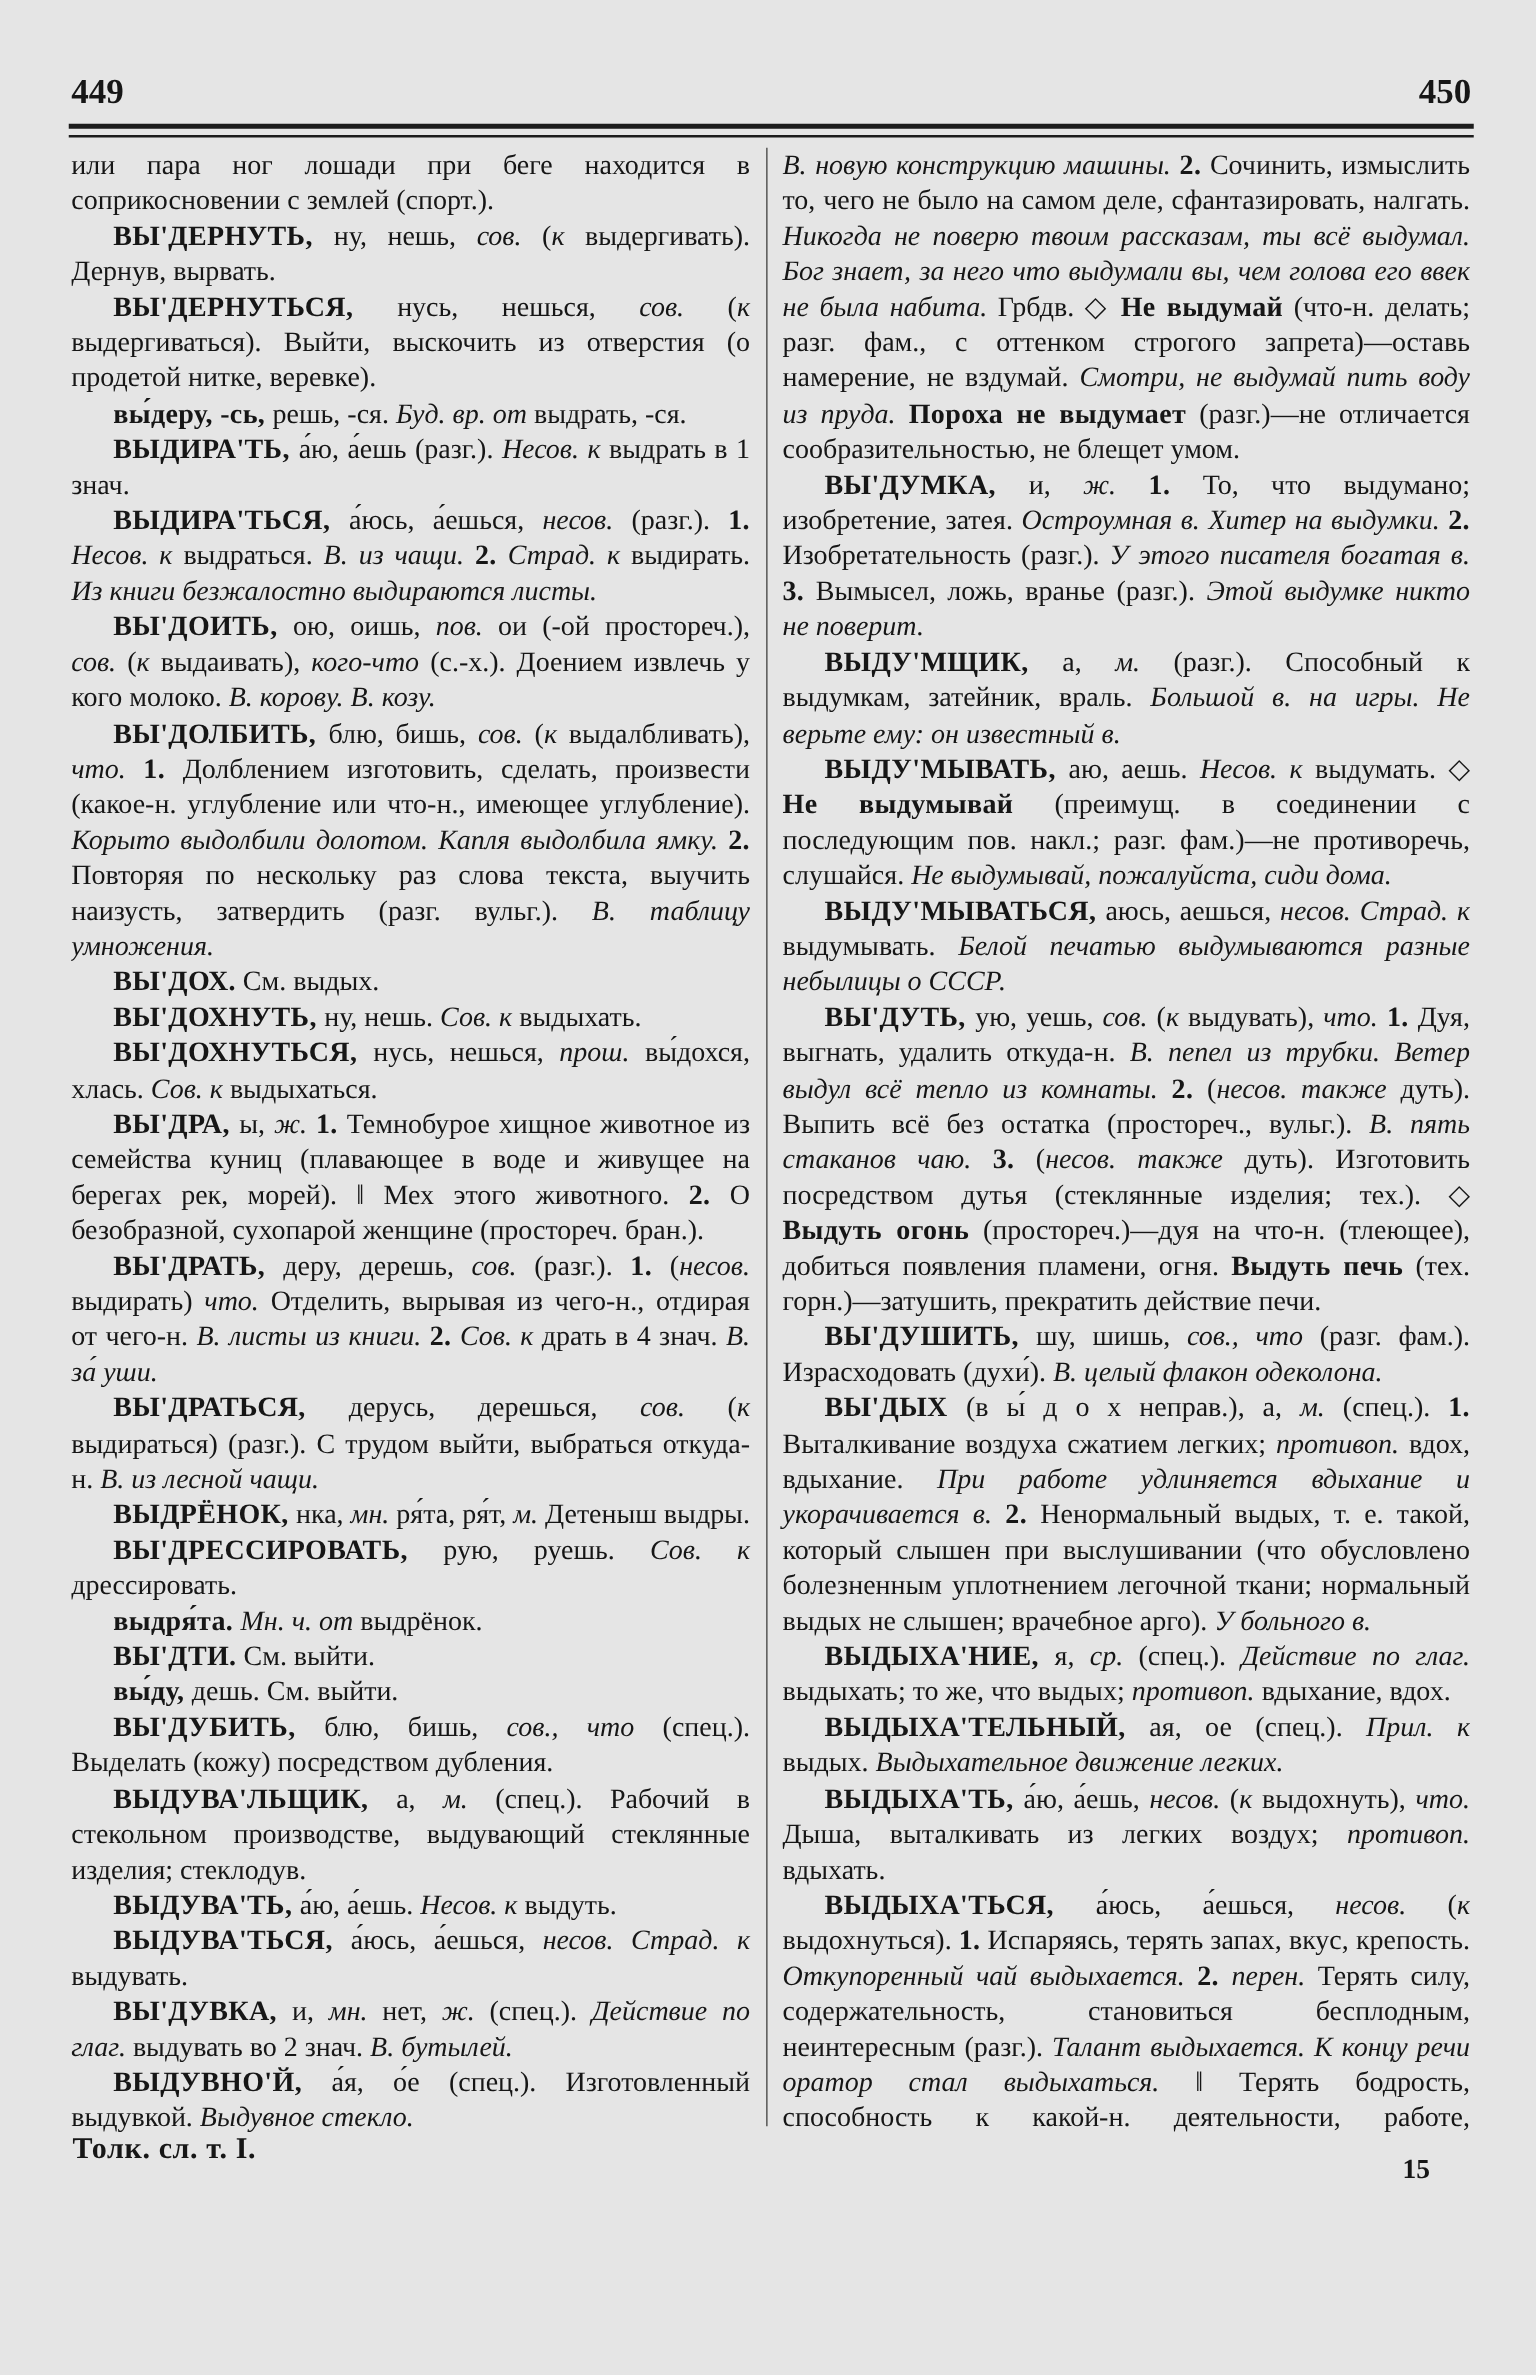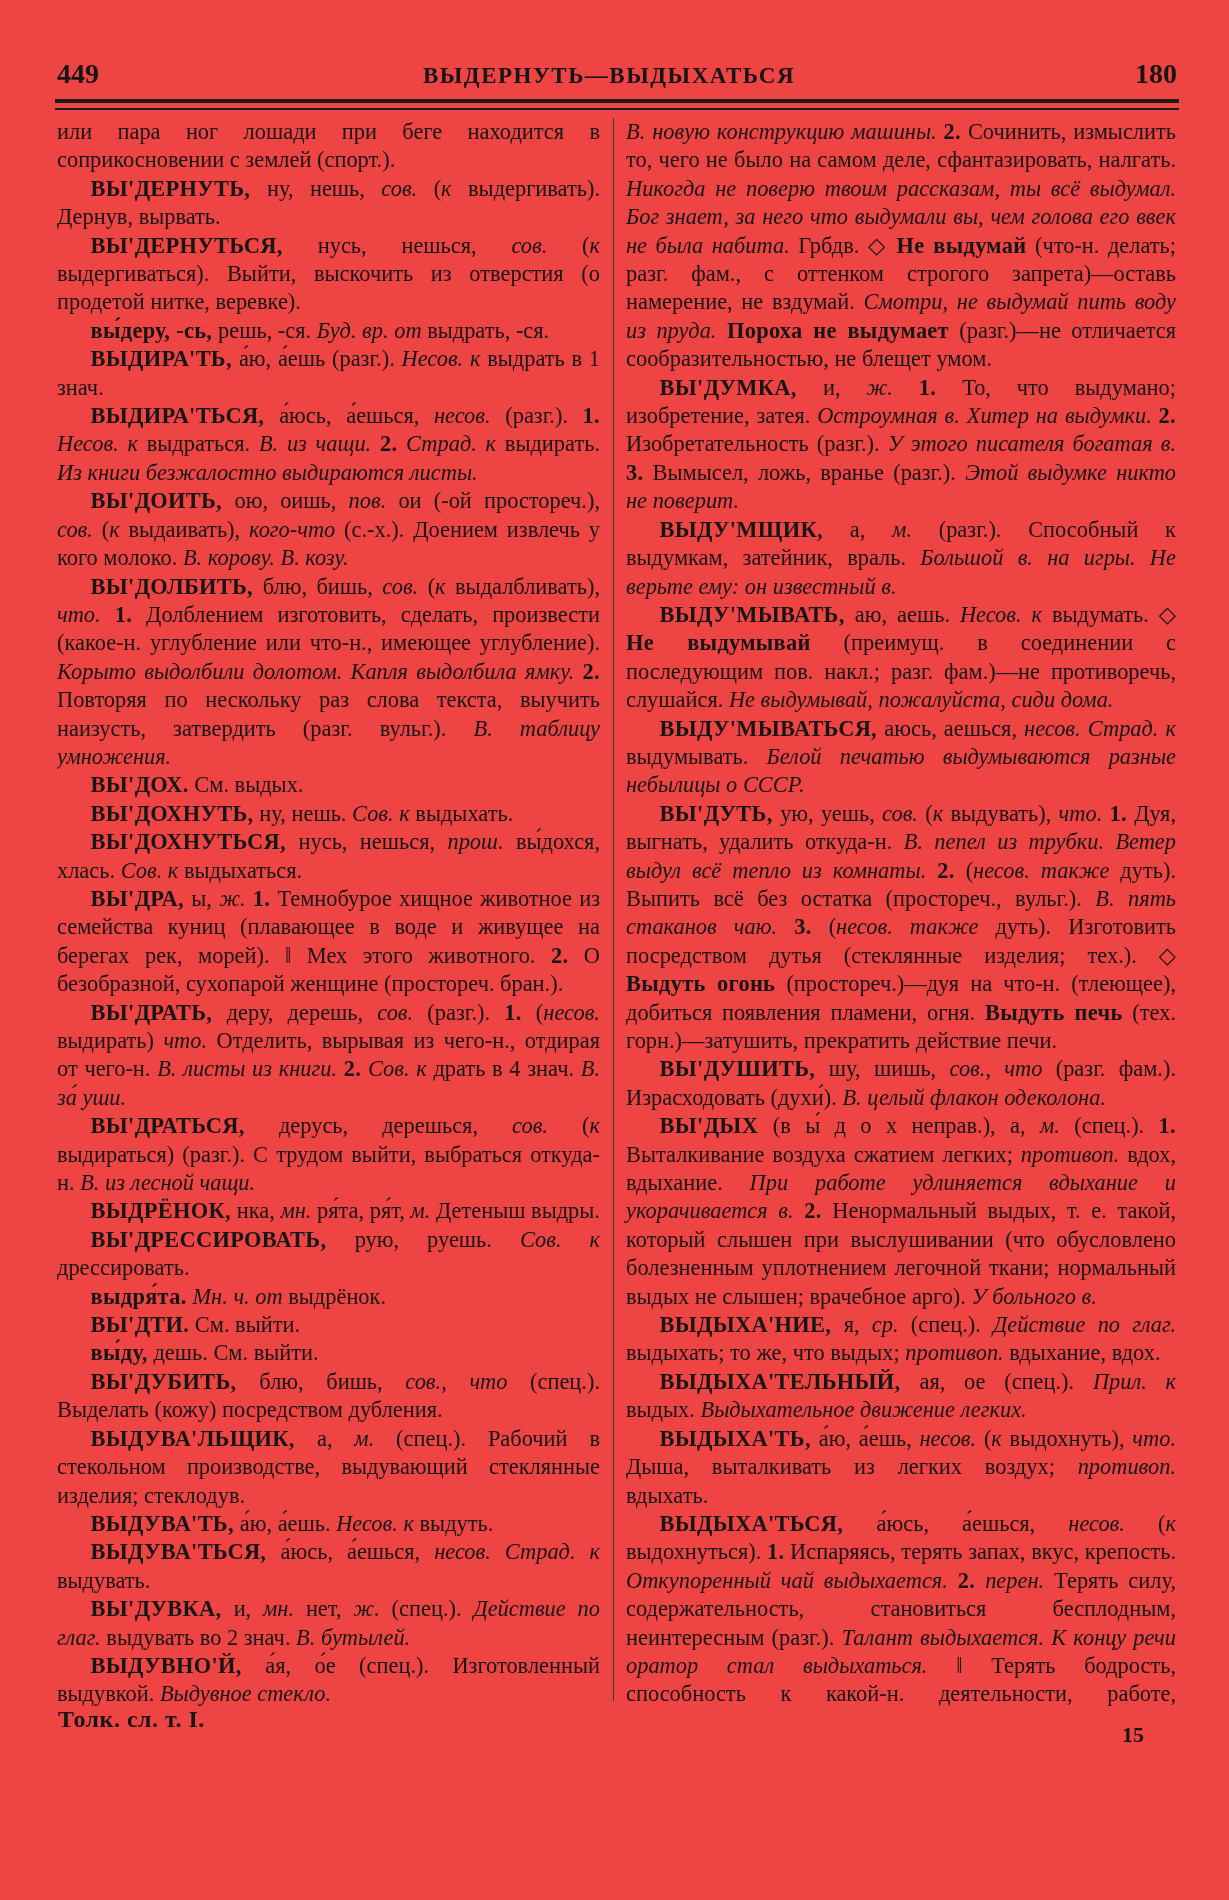--- a/index.html
+++ b/index.html
@@ -1,20 +1,20 @@
 <!DOCTYPE html>
 <html><head>
 <meta charset="utf-8">
 <style>
   html,body{margin:0;padding:0;background:#c9c7c3;}
   .page{
     position:relative;
     width:1229px;height:1900px;
     margin:0 auto;
-    background:#ef4444;
+    background:#e5e5e5;
     color:#161616;
     font-family:"Liberation Serif", serif;
     overflow:hidden;
   }
   .header{
     position:absolute;top:58px;left:57px;right:52px;
     display:flex;align-items:baseline;justify-content:space-between;
   }
   .pageno{font-weight:bold;font-size:28px;}
   .running-title{
@@ -52,22 +52,21 @@
     font-weight:bold;font-size:22px;margin-left:28px;
   }
 </style>
 </head>
 <body>
 
 <div class="page">
 
   <div class="header">
     <span class="pageno">449</span>
-    <span class="running-title">ВЫДЕРНУТЬ—ВЫДЫХАТЬСЯ</span>
-    <span class="pageno">180</span>
+    <span class="pageno">450</span>
   </div>
 
   <div class="double-rule"></div>
 
   <div class="content">
     <div class="col col-left" id="col-left">
         <p class="entry cont"><span class="st-n">или пара ног лошади при беге находится в соприкосновении с землей (спорт.).</span></p>
         <p class="entry"><span class="st-b">ВЫ'ДЕРНУТЬ, </span><span class="st-n">ну, нешь, </span><span class="st-i">сов.</span><span class="st-n"> (</span><span class="st-i">к</span><span class="st-n"> выдергивать). Дернув, вырвать.</span></p>
         <p class="entry"><span class="st-b">ВЫ'ДЕРНУТЬСЯ, </span><span class="st-n">нусь, нешься, </span><span class="st-i">сов.</span><span class="st-n"> (</span><span class="st-i">к</span><span class="st-n"> выдергиваться). Выйти, выскочить из отверстия (о продетой нитке, веревке).</span></p>
         <p class="entry"><span class="st-b">вы́деру, -сь, </span><span class="st-n">решь, -ся. </span><span class="st-i">Буд. вр. от</span><span class="st-n"> выдрать, -ся.</span></p>

